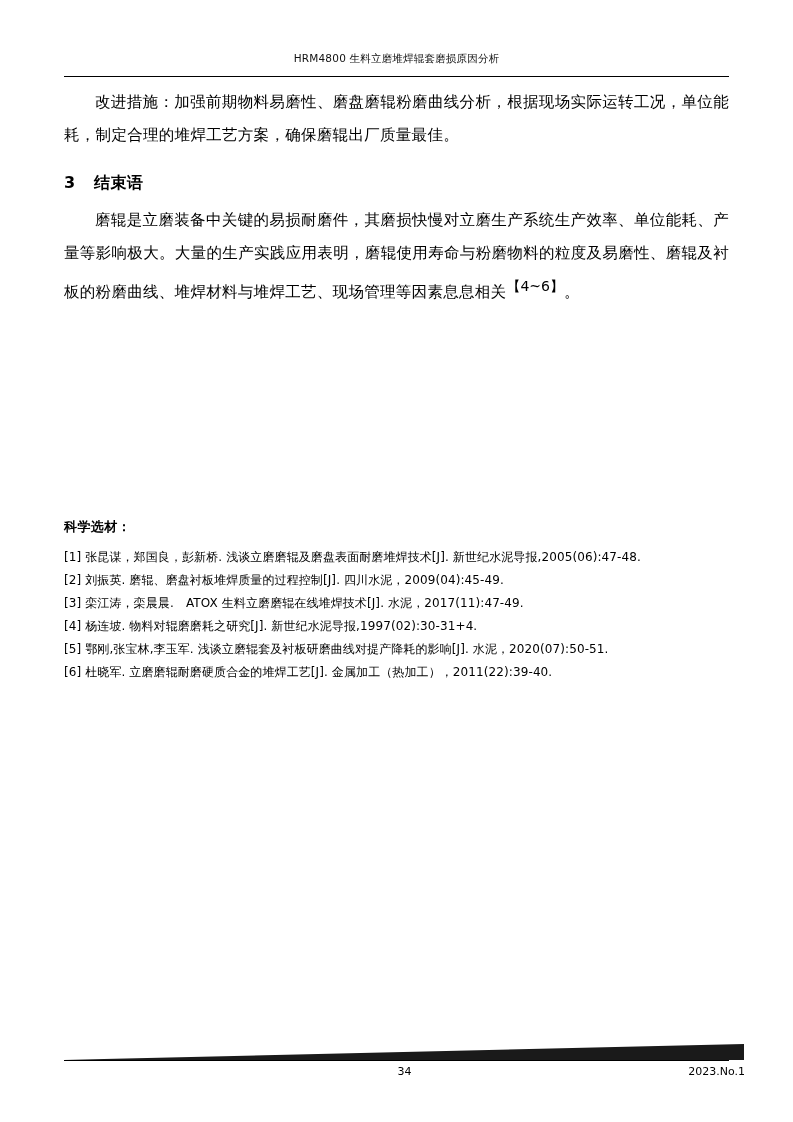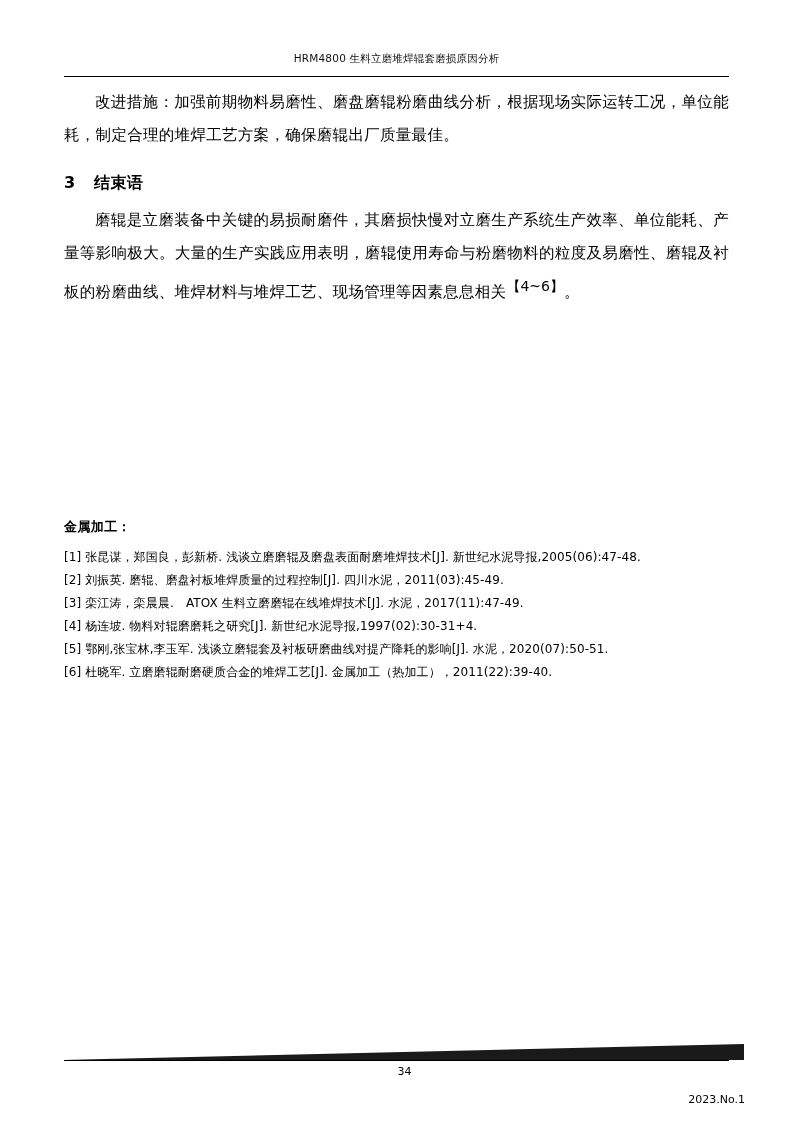--- a/index.html
+++ b/index.html
@@ -119,21 +119,20 @@
   }
   .footer .pageno {
     position: absolute;
     left: 0; right: 0;
     text-align: center;
   }
   .footer .issue {
     position: absolute;
     right: 0;
     text-align: center;
-    margin-top: 28px;
   }
 </style>
 </head>
 <body>
 
 <div class="page">
 
   <div class="header">HRM4800 生料立磨堆焊辊套磨损原因分析</div>
   <div class="header-rule"></div>
 
@@ -141,23 +140,23 @@
     <p class="para">改进措施：加强前期物料易磨性、磨盘磨辊粉磨曲线分析，根据现场实际运转工况，单位能耗，制定合理的堆焊工艺方案，确保磨辊出厂质量最佳。</p>
 
     <h2 class="section-title">
       <span class="num">3</span><span>结束语</span>
     </h2>
 
     <p class="para"><span>磨辊是立磨装备中关键的易损耐磨件，其磨损快慢对立磨生产系统生产效率、单位能耗、产量等影响极大。大量的生产实践应用表明，磨辊使用寿命与粉磨物料的粒度及易磨性、磨辊及衬板的粉磨曲线、堆焊材料与堆焊工艺、现场管理等因素息息相关</span><sup class="ref">【4~6】</sup><span>。</span></p>
   </div>
 
   <div class="refs">
-    <p class="refs-title">金属加工：</p>
+    <p class="refs-title">科学选材：</p>
     <p class="ref-item">[1] 张昆谋，郑国良，彭新桥. 浅谈立磨磨辊及磨盘表面耐磨堆焊技术[J]. 新世纪水泥导报,2005(06):47-48.</p>
-    <p class="ref-item">[2] 刘振英. 磨辊、磨盘衬板堆焊质量的过程控制[J]. 四川水泥，2011(03):45-49.</p>
+    <p class="ref-item">[2] 刘振英. 磨辊、磨盘衬板堆焊质量的过程控制[J]. 四川水泥，2009(04):45-49.</p>
     <p class="ref-item">[3] 栾江涛，栾晨晨.　ATOX 生料立磨磨辊在线堆焊技术[J]. 水泥，2017(11):47-49.</p>
     <p class="ref-item">[4] 杨连坡. 物料对辊磨磨耗之研究[J]. 新世纪水泥导报,1997(02):30-31+4.</p>
     <p class="ref-item">[5] 鄂刚,张宝林,李玉军. 浅谈立磨辊套及衬板研磨曲线对提产降耗的影响[J]. 水泥，2020(07):50-51.</p>
     <p class="ref-item">[6] 杜晓军. 立磨磨辊耐磨硬质合金的堆焊工艺[J]. 金属加工（热加工），2011(22):39-40.</p>
   </div>
 
   <div class="footer-wedge">
     <svg width="680" height="20" viewBox="0 0 680 20" xmlns="http://www.w3.org/2000/svg">
       <polygon points="0,20 680,20 680,4 40,19" fill="#1a1a1a"></polygon>
     </svg>

